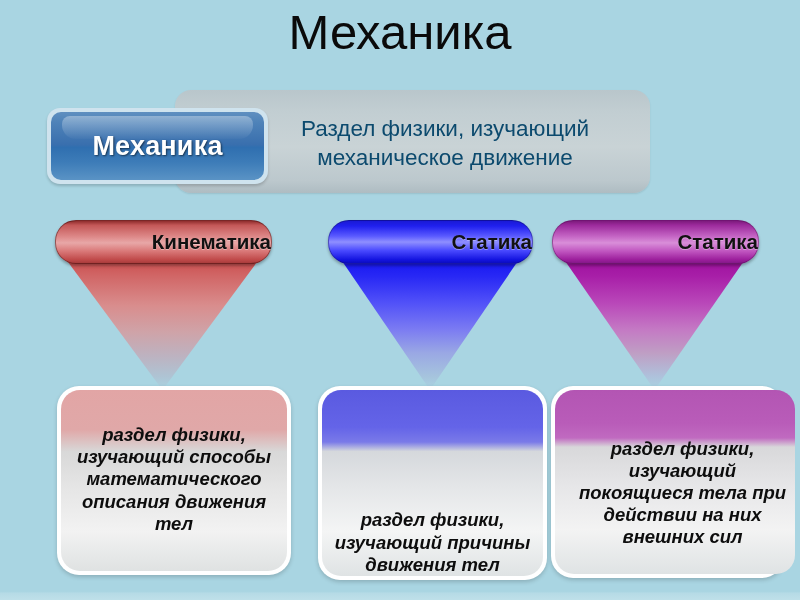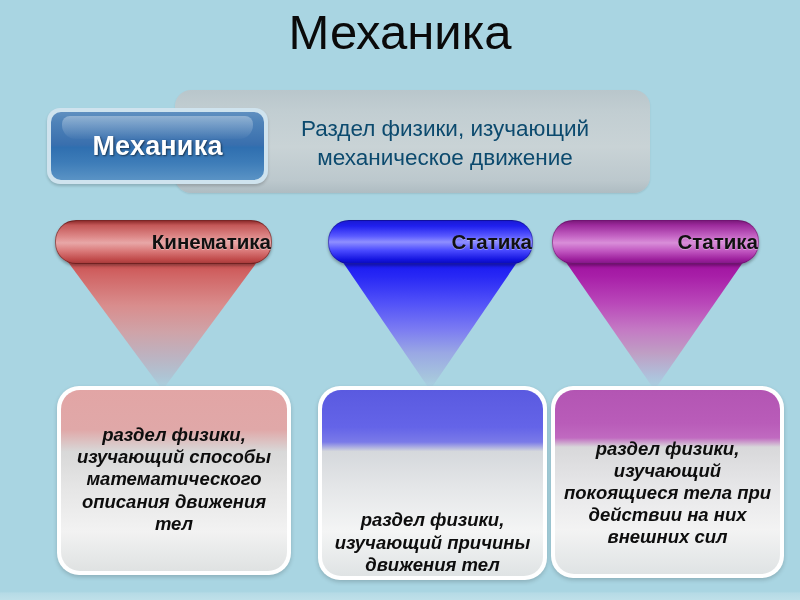--- a/index.html
+++ b/index.html
@@ -140,20 +140,21 @@
     background:linear-gradient(to bottom,#e2a5a5 0%,#e0a8a8 22%,#d8d8d8 34%,#e6e6e6 55%,#f2f2f2 78%,#dfe2e2 100%);
   }
   .d0 .desc-text{padding-bottom:2px;}
   .d1 .desc-inner{
     background:linear-gradient(to bottom,#5a5ae0 0%,#6464e8 20%,#7a7ae8 28%,#d5d8dc 33%,#e4e6e8 52%,#f4f5f5 76%,#dfe3e4 100%);
     align-items:flex-end;
   }
   .d1 .desc-text{padding-top:34px;}
   .d2 .desc-inner{
     background:linear-gradient(to bottom,#b355b3 0%,#b95cb9 18%,#c06ac0 26%,#d8d8da 31%,#e6e6e8 52%,#f3f3f3 76%,#dfe3e4 100%);
+    padding-left:15px;
   }
   .d2 .desc-text{padding-top:22px;}
 </style>
 </head>
 <body>
 
 <div id="stage">
 
   <div class="title">Механика</div>
 

